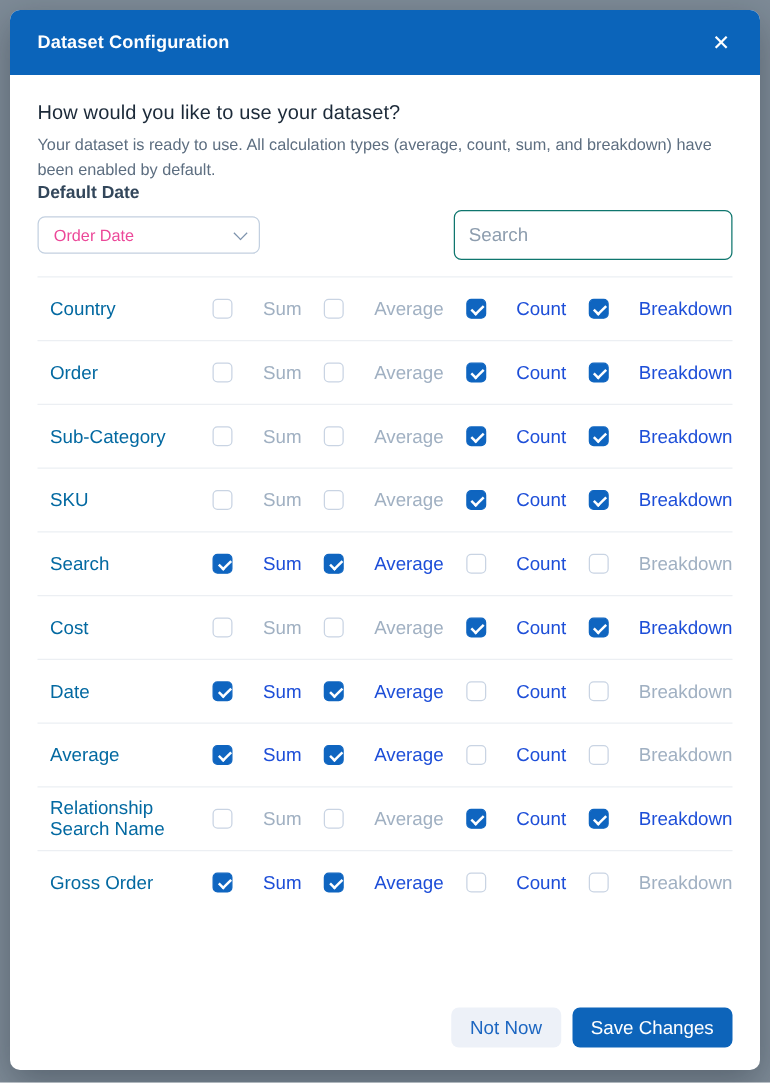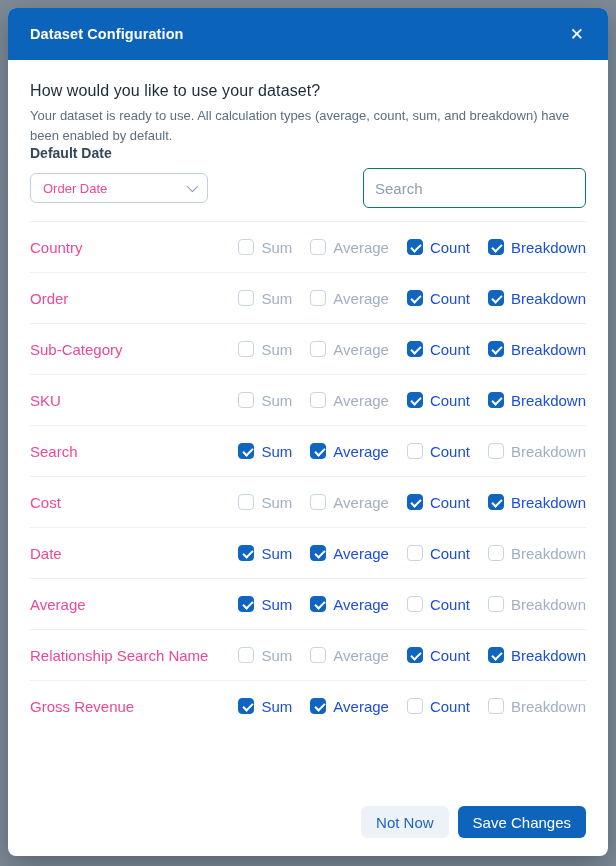--- a/index.html
+++ b/index.html
@@ -119,31 +119,32 @@
   }
   .row {
     height: 51px;
     display: flex;
     align-items: center;
     justify-content: space-between;
     border-top: 1px solid #eceff3;
   }
   .row-label {
     font-size: 15px;
-    color: #ec4899;
+    color: #0369a1;
+    margin-left: 10px;
   }
   .opts {
     display: flex;
     align-items: center;
     gap: 18px;
   }
   .opt {
     display: flex;
     align-items: center;
-    gap: 7px;
+    gap: 24px;
     cursor: pointer;
   }
   .opt .opt-label {
     font-size: 15px;
     color: #1d4ed8;
   }
   .opt.disabled { cursor: default; }
   .opt.disabled .opt-label { color: #a0b0c2; }
   .cb {
     width: 16px; height: 16px;
@@ -398,21 +399,21 @@
               <span class="cb checked"></span>
               <span class="opt-label">Count</span>
             </label>
             <label class="opt">
               <span class="cb checked"></span>
               <span class="opt-label">Breakdown</span>
             </label>
           </div>
         </div>
         <div class="row">
-          <span class="row-label">Gross Revenue</span>
+          <span class="row-label">Gross Order</span>
           <div class="opts">
             <label class="opt">
               <span class="cb checked"></span>
               <span class="opt-label">Sum</span>
             </label>
             <label class="opt">
               <span class="cb checked"></span>
               <span class="opt-label">Average</span>
             </label>
             <label class="opt">

